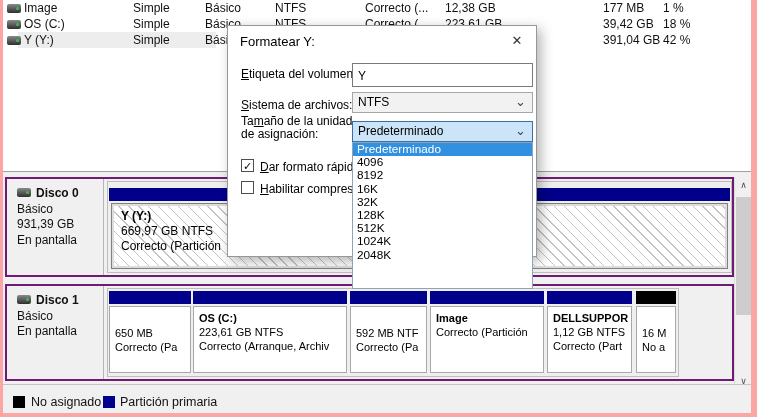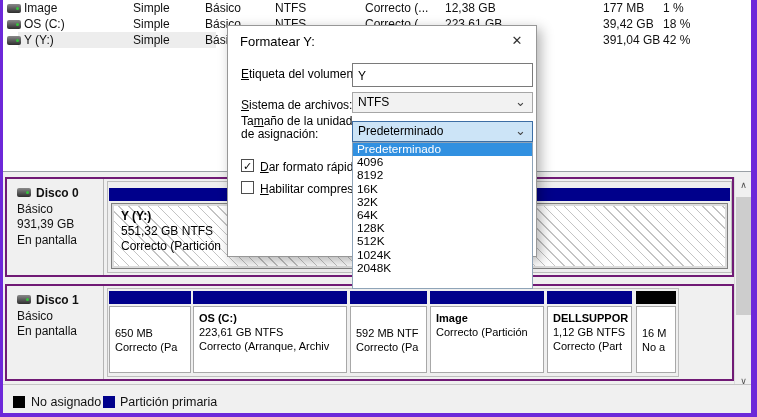--- a/index.html
+++ b/index.html
@@ -1,17 +1,17 @@
 <!DOCTYPE html>
 <html><head>
 <meta charset="utf-8">
 <style>
   * { margin:0; padding:0; box-sizing:border-box; }
   body { width:757px; height:417px; font-family:"Liberation Sans", sans-serif; }
-  .frame { position:relative; width:757px; height:417px; background:#6d28d9; overflow:hidden; }
+  .frame { position:relative; width:757px; height:417px; background:#fca5a5; overflow:hidden; }
   .content { position:absolute; left:3px; top:0; width:748px; height:413px; background:#f0f0f0; overflow:hidden; }
 
   
   .toppane { position:absolute; left:0; top:0; width:748px; height:172px; background:#fff; border-bottom:1px solid #9aa0a6; }
   .vrow { position:absolute; left:0; width:748px; height:16px; font-size:12px; color:#111; }
   .vrow span { position:absolute; white-space:nowrap; }
   .rowhl { position:absolute; left:15px; top:32px; width:198px; height:16px; background:#ededed; }
   .disk-ico { position:absolute; width:14px; height:9px; background:linear-gradient(#8a8a8a,#2e2e2e); border-radius:2px; }
   .disk-ico::after { content:""; position:absolute; right:2px; top:3px; width:3px; height:3px; background:#35c43c; border-radius:50%; }
 
@@ -101,21 +101,21 @@
       <div class="dname"><i class="disk-ico"></i><span>Disco 0</span></div>
       <div>Básico</div>
       <div>931,39 GB</div>
       <div>En pantalla</div>
     </div>
     <div class="strip" style="width:625px">
       <div class="band" style="left:1px;right:1px;top:6px"></div>
       <div class="pbox hatch" style="left:3px;right:3px;top:21px;bottom:3px;padding-left:0">
         <div class="ybox-text">
           <div class="b">Y  (Y:)</div>
-          <div>551,32 GB NTFS</div>
+          <div>669,97 GB NTFS</div>
           <div>Correcto (Partición</div>
         </div>
       </div>
     </div>
   </div>
 
   <div class="diskrow" style="top:284px;height:97px">
     <div class="dinfo">
       <div class="dname"><i class="disk-ico"></i><span>Disco 1</span></div>
       <div>Básico</div>
@@ -196,21 +196,20 @@
       <span>Predeterminado</span>
       <span class="chev">⌄</span>
     </div>
 
     <div class="droplist">
       <div class="opt sel">Predeterminado</div>
       <div class="opt">4096</div>
       <div class="opt">8192</div>
       <div class="opt">16K</div>
       <div class="opt">32K</div>
-      <div class="opt">64K</div>
       <div class="opt">128K</div>
       <div class="opt">512K</div>
       <div class="opt">1024K</div>
       <div class="opt">2048K</div>
     </div>
 
     <div class="cbx" style="top:133px"><span>✓</span></div>
     <div class="dlg-label" style="left:32px;top:134px"><span class="u">D</span><span>ar formato rápido</span></div>
 
     <div class="cbx" style="top:155px"></div>

